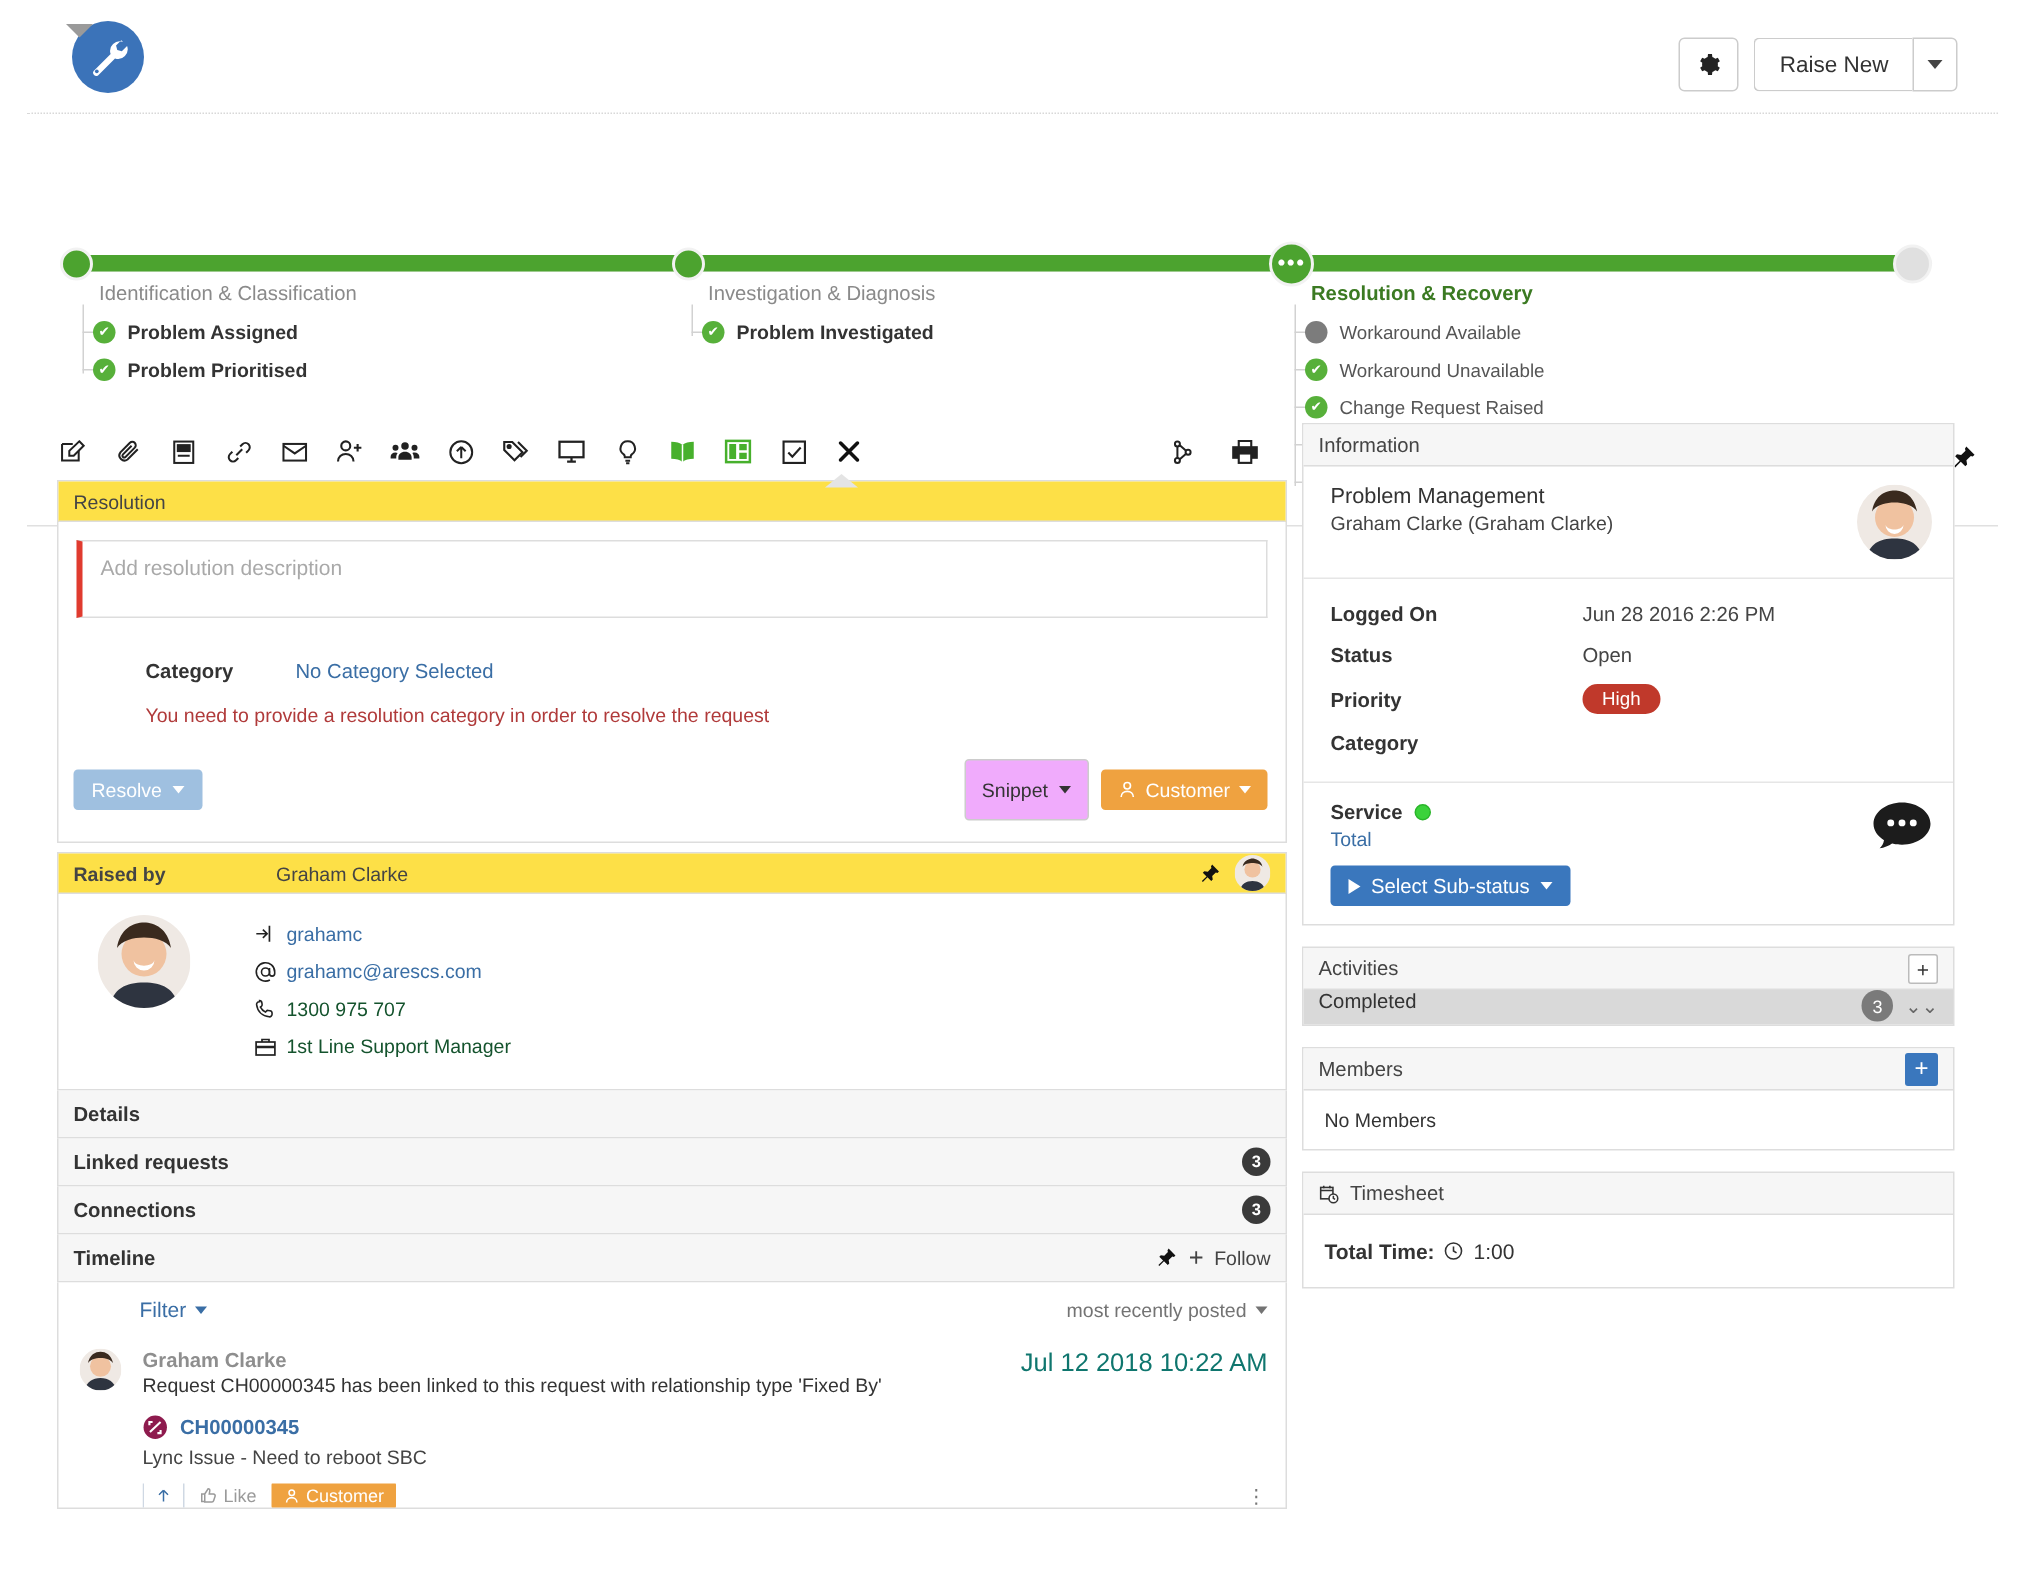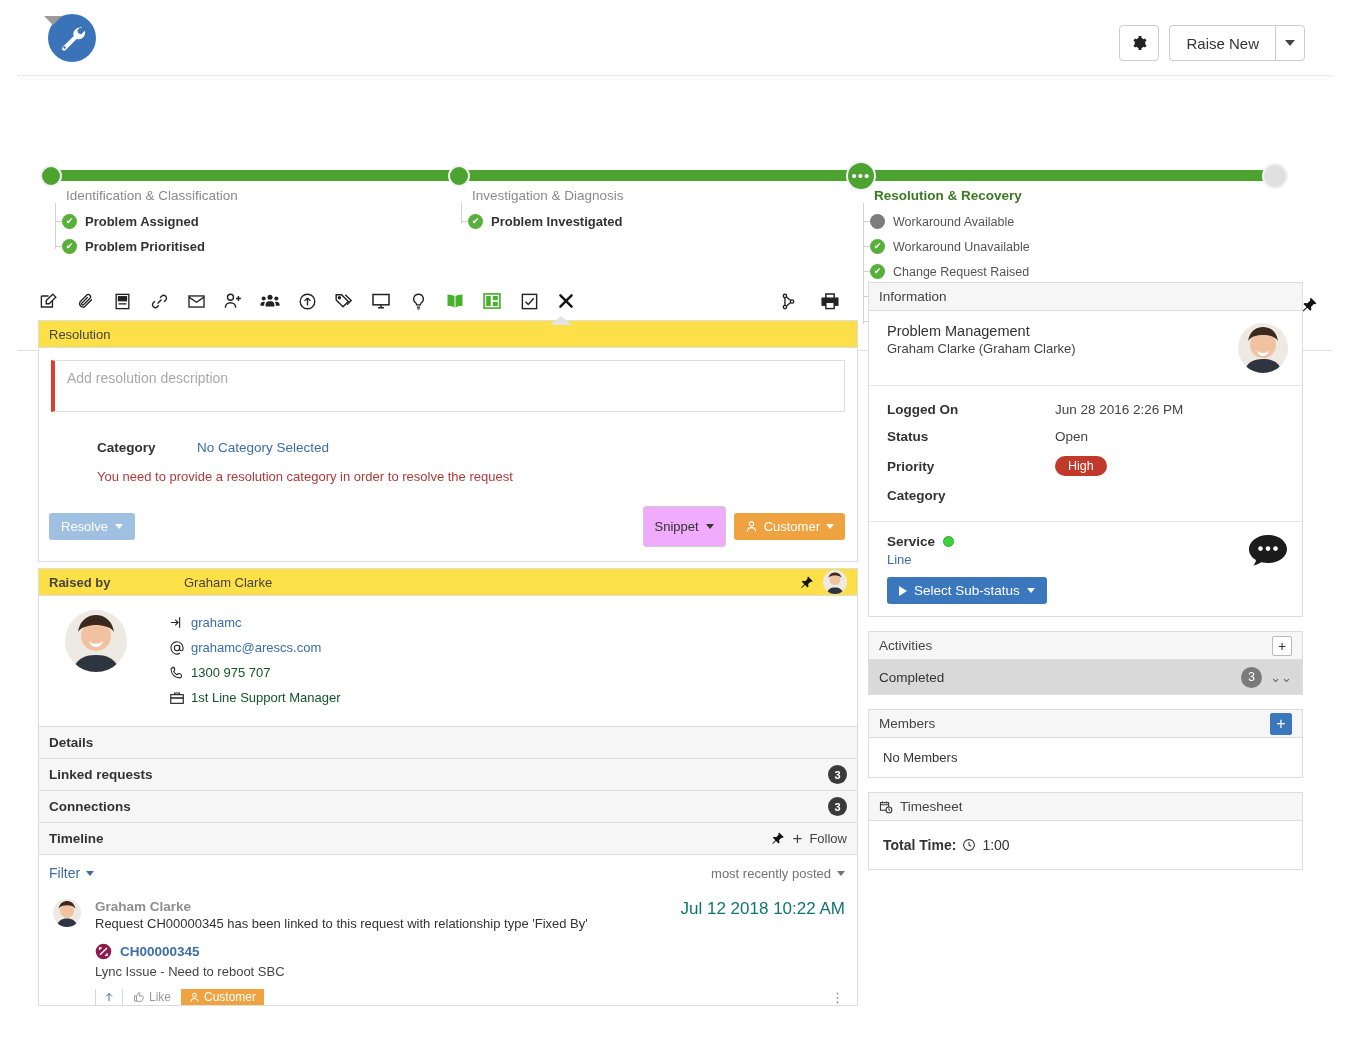--- a/index.html
+++ b/index.html
@@ -137,21 +137,21 @@
     display:flex; align-items:center; padding:0 10px; font-weight:bold; font-size:13.5px; color:#333;
   }
   .badge-dark {
     margin-left:auto; background:#3a3a3a; color:#fff; border-radius:10px;
     min-width:19px; height:19px; font-size:11px; display:flex;align-items:center;justify-content:center; padding:0 6px;
   }
   .sec-row .tl-right { margin-left:auto; display:flex; align-items:center; gap:7px; font-weight:normal; color:#444; font-size:13px;}
 
   
   .tl-toolbar { display:flex; align-items:center; padding:10px 12px 6px 10px; }
-  .tl-filter { color:#3a6ea5; font-size:14px; display:flex; align-items:center; gap:6px; cursor:pointer;}
+  .tl-filter { color:#3a6ea5; font-size:14px; display:flex; align-items:center; gap:6px; cursor:pointer;margin-left:44px;}
   .tl-sort { margin-left:auto; color:#737373; font-size:13px; display:flex; align-items:center; gap:6px; cursor:pointer;}
   .tl-entry { display:flex; padding:12px 12px 0 14px; }
   .tl-ava { width:28px;height:28px;border-radius:50%;overflow:hidden;flex:0 0 28px; }
   .tl-main { margin-left:14px; flex:1; }
   .tl-author { color:#8e8e8e; font-weight:bold; font-size:13.5px; }
   .tl-text { color:#333; font-size:13px; margin-top:2px; }
   .tl-date { color:#0f766e; font-size:17px; white-space:nowrap; }
   .tl-link-row { display:flex; align-items:center; gap:8px; margin-top:12px; }
   .tl-link { color:#3a6ea5; font-weight:bold; font-size:13.5px; }
   .tl-link-sub { color:#444; font-size:13px; margin-top:4px; }
@@ -186,21 +186,21 @@
     background:#3a77bd; color:#fff; border:none; border-radius:3px; margin:6px 0 12px 18px;
     padding:6px 12px; font-size:13.5px; display:inline-flex; align-items:center; gap:7px; cursor:pointer;
   }
   .tri-right { width:0;height:0;border-top:5px solid transparent;border-bottom:5px solid transparent;border-left:8px solid #fff; }
   .sq-plus {
     width:20px;height:20px; border:1px solid #bbb; background:#fff; border-radius:2px;
     display:flex;align-items:center;justify-content:center; font-size:14px; color:#333; line-height:1;
   }
   .sq-plus.blue { background:#3a77bd; border-color:#3a77bd; color:#fff; width:22px;height:22px; font-size:16px;}
   .completed-row {
-    background:#d9d9d9; height:34px; display:flex; align-items:center;
+    background:#d9d9d9; height:23px; display:flex; align-items:flex-start;
     padding:0 10px; font-size:13.5px; color:#333; border-bottom:1px solid #ddd;
   }
   .badge-grey {
     background:#7a7a7a; color:#fff; border-radius:11px; min-width:21px;height:21px;
     display:flex;align-items:center;justify-content:center; font-size:12px; padding:0 6px;
   }
   .chev-dd { color:#666; font-size:13px; }
   .ts-total { font-weight:bold; font-size:14px; color:#333; display:flex; align-items:center; gap:6px;}
   .ts-total .v { font-weight:normal; }
   .ml-auto { margin-left:auto; }
@@ -665,21 +665,21 @@
             <span class="v"></span>
           </div>
         </div>
         <div class="info-div"></div>
         <div class="svc-row">
           <div>
             <div class="svc-label">
               <span>Service</span>
               <span class="svc-dot"></span>
             </div>
-            <div class="svc-val">Line</div>
+            <div class="svc-val">Total</div>
           </div>
           <div class="svc-chat">
             <svg width="40" height="32" viewBox="0 0 40 32">
                 <path d="M20 1C9.5 1 1 7.4 1 15.2c0 4.4 2.7 8.3 7 10.9-.3 2.4-1.6 4.2-2.9 5.4 3-.4 6-1.6 8.3-3.2 2 .5 4.2.8 6.6.8 10.5 0 19-6.4 19-13.9C39 7.4 30.5 1 20 1z" fill="#1c1c1c"></path>
                 <circle cx="12.5" cy="14.6" r="2.3" fill="#fff"></circle>
                 <circle cx="20" cy="14.6" r="2.3" fill="#fff"></circle>
                 <circle cx="27.5" cy="14.6" r="2.3" fill="#fff"></circle>
               </svg>
           </div>
         </div>

